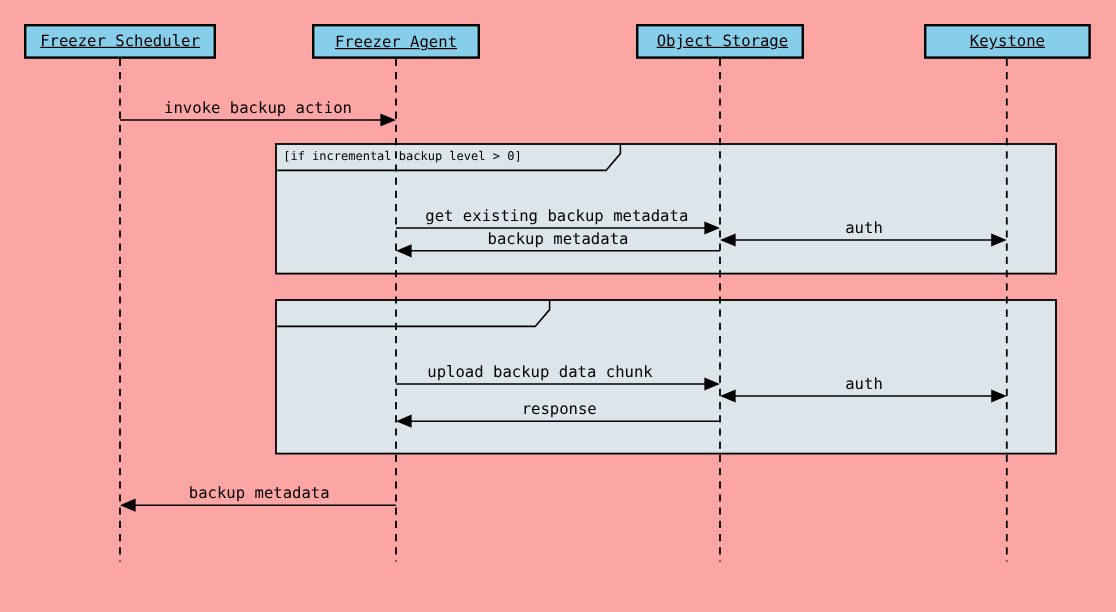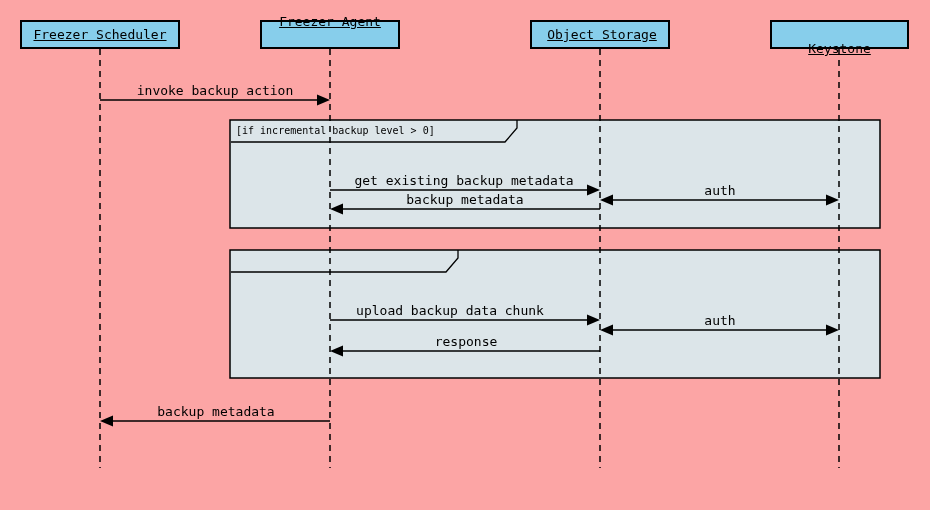--- a/index.html
+++ b/index.html
@@ -78,23 +78,23 @@
     <polygon points="839,330 826,324.5 826,335.5" fill="#000"></polygon>
 
     <line x1="600" y1="351" x2="341" y2="351" stroke="#000" stroke-width="1.3"></line>
     <polygon points="330,351 343,345.5 343,356.5" fill="#000"></polygon>
 
     <line x1="330" y1="421" x2="111" y2="421" stroke="#000" stroke-width="1.3"></line>
     <polygon points="100,421 113,415.5 113,426.5" fill="#000"></polygon>
   </svg>
 
   <div class="actor-label" style="left:20px; top:20px; width:160px;">Freezer Scheduler</div>
-  <div class="actor-label" style="left:260px; top:7px; width:140px;">Freezer Agent</div>
+  <div class="actor-label" style="left:260px; top:21px; width:140px;">Freezer Agent</div>
   <div class="actor-label" style="left:530px; top:20px; width:144px;">Object Storage</div>
-  <div class="actor-label" style="left:770px; top:34px; width:139px;">Keystone</div>
+  <div class="actor-label" style="left:770px; top:20px; width:139px;">Keystone</div>
 
   <div class="frame-label" style="left:236px; top:123px;">[if incremental backup level &gt; 0]</div>
 
   <div class="msg-label" style="left:464px; top:173px;">get existing backup metadata</div>
   <div class="msg-label" style="left:215px; top:83px;">invoke backup action</div>
   <div class="msg-label" style="left:465px; top:192px;">backup metadata</div>
   <div class="msg-label" style="left:720px; top:183px;">auth</div>
   <div class="msg-label" style="left:450px; top:303px;">upload backup data chunk</div>
   <div class="msg-label" style="left:720px; top:313px;">auth</div>
   <div class="msg-label" style="left:466px; top:334px;">response</div>

